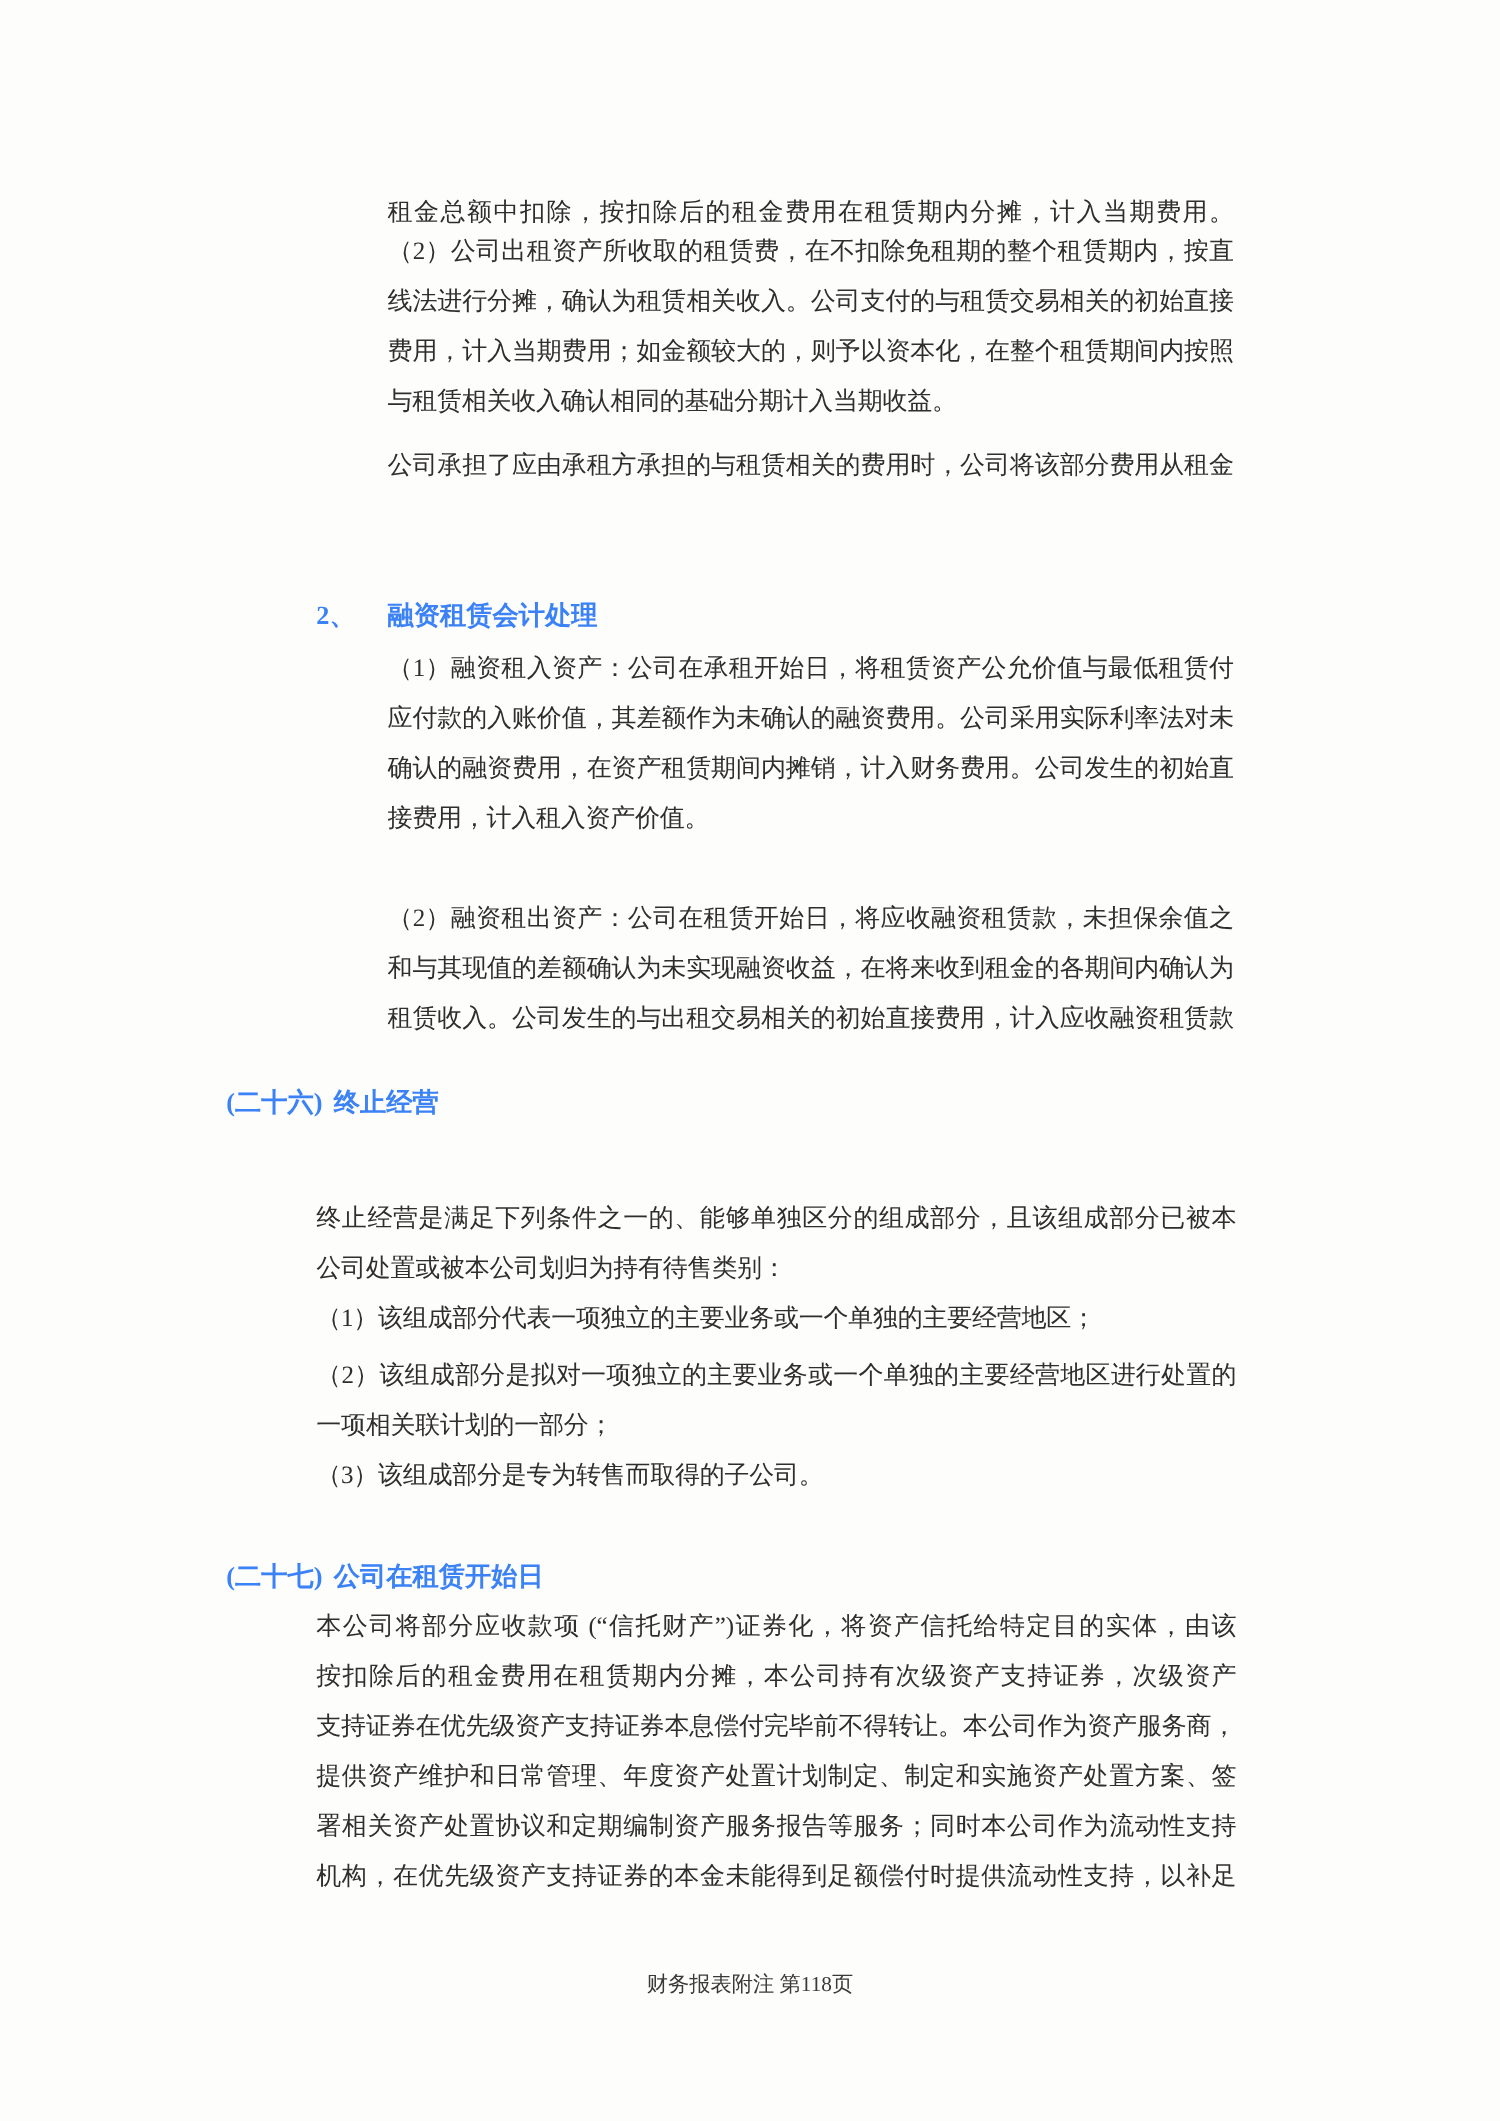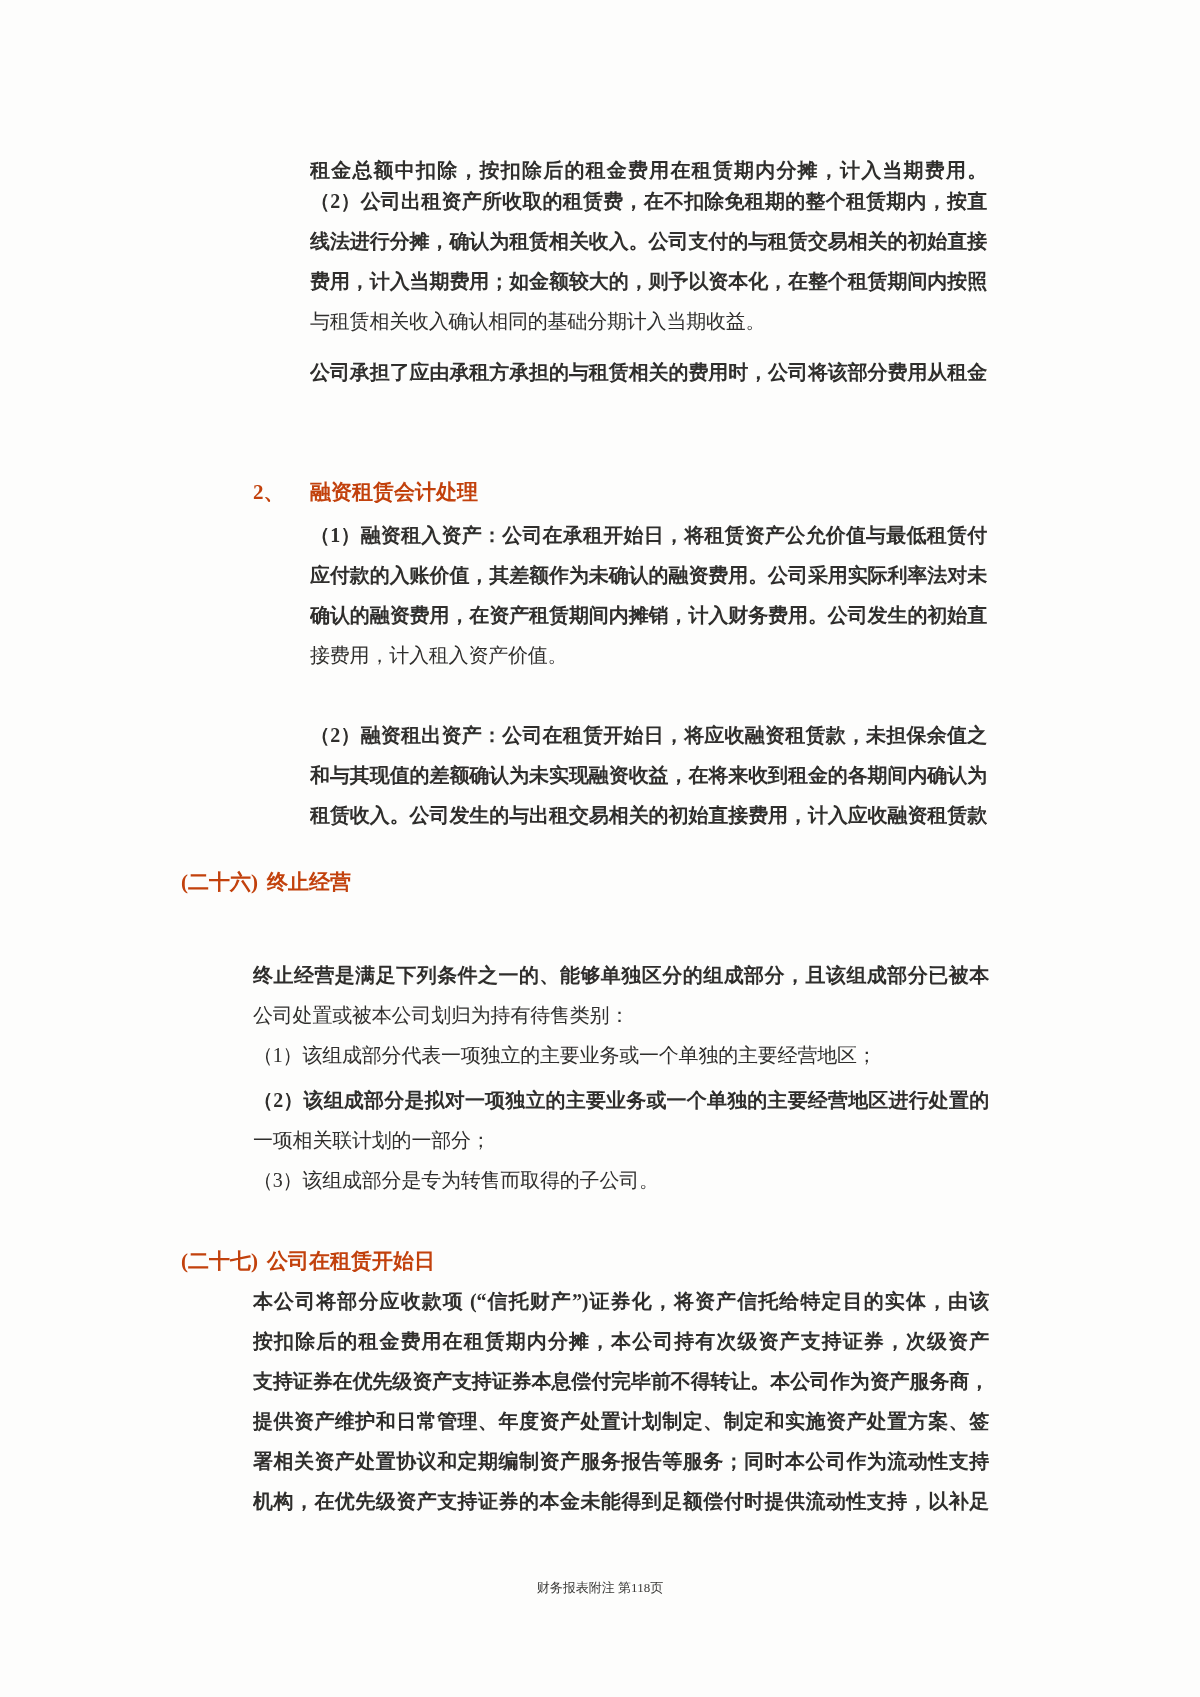--- a/index.html
+++ b/index.html
@@ -23,36 +23,35 @@
     height: 40px;
     line-height: 40px;
     font-size: 20px;
     letter-spacing: -0.2px;
     overflow: hidden;
     text-align: justify;
   }
   .line.fill {
     text-align: justify;
     text-align-last: justify;
-    font-weight: bold;
   }
   
   .lc { width: 677px; }
   .para.pc { left: 310px; }
   
   .lb { width: 736px; }
   .para.pb { left: 253px; }
 
   .heading-row {
     position: absolute;
     height: 40px;
     line-height: 40px;
     font-size: 21px;
     font-weight: bold;
-    color: #c2410c;
+    color: #3b82f6;
     white-space: nowrap;
   }
   .heading-row .num {
     display: inline-block;
   }
   .heading-row .num.w-fixed {
     width: 57px;
   }
   .heading-row .ttl {
     display: inline-block;
@@ -61,21 +60,21 @@
     margin-left: 9px;
   }
   .footer {
     position: absolute;
     top: 1576px;
     left: 0;
     width: 1200px;
     height: 24px;
     line-height: 24px;
     text-align: center;
-    font-size: 13px;
+    font-size: 17px;
     color: #3a3937;
   }
 </style>
 </head>
 <body>
 
 <div class="page">
 
   <div class="para pc" style="top:150px">
     <div class="line lc fill">租金总额中扣除，按扣除后的租金费用在租赁期内分摊，计入当期费用。</div>

